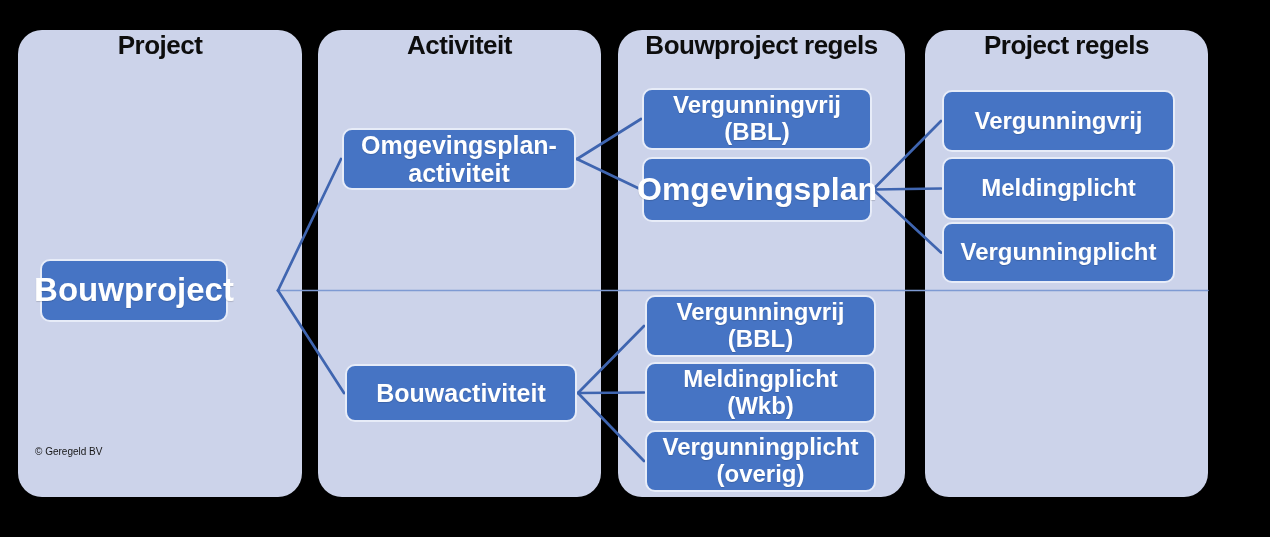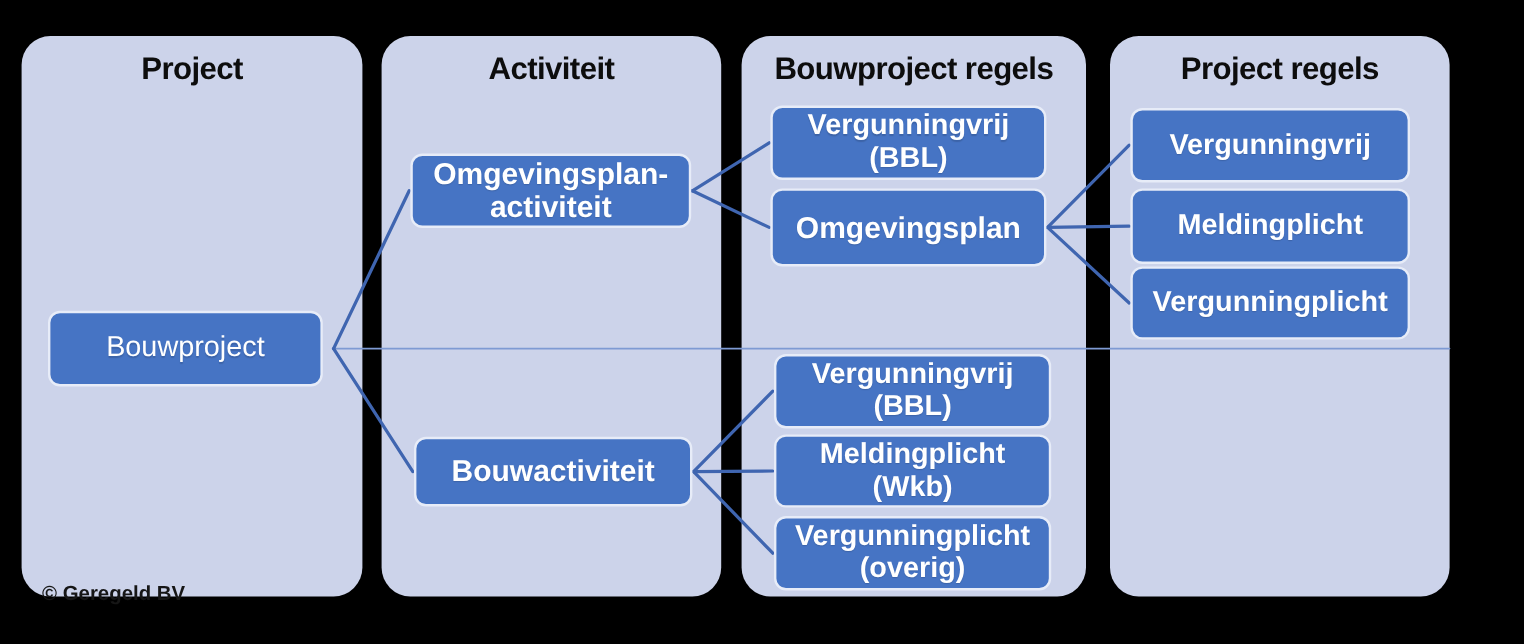--- a/index.html
+++ b/index.html
@@ -26,21 +26,20 @@
     top:30px;height:467px;
     background:var(--column);
     border-radius:24px;
     z-index:1;
   }
   #col-project{left:18px;width:284px;}
   #col-activiteit{left:318px;width:283px;}
   #col-landelijk{left:618px;width:287px;}
   #col-lokaal{left:925px;width:283px;}
   .col-header{
-    margin-top:12px;
     text-align:center;
     font-size:26px;
     font-weight:700;
     letter-spacing:-0.5px;
     color:var(--header-text);
   }
   #edges{
     position:absolute;left:0;top:0;
     width:1270px;height:537px;
     z-index:2;
@@ -53,37 +52,37 @@
     border:2px solid var(--node-border);
     border-radius:10px;
     color:var(--node-text);
     display:flex;align-items:center;justify-content:center;
     text-align:center;
     white-space:pre-line;
     line-height:1.12;
     font-weight:600;
     text-shadow:0 1px 1px rgba(0,0,0,0.15);
   }
-  #n-bouwproject{left:40px;top:259px;width:229px;height:63px;font-size:24px;font-weight:400;}
+  #n-bouwproject{left:40px;top:259px;width:188px;height:63px;font-size:33px;font-weight:700;}
   #n-omgevingsplan_activiteit{left:342px;top:128px;width:234px;height:62px;font-size:25px;}
   #n-bouwactiviteit{left:345px;top:364px;width:232px;height:58px;font-size:25px;}
   #n-vergunningvrij_bbl_1{left:642px;top:88px;width:230px;height:62px;font-size:24px;}
-  #n-omgevingsplan{left:642px;top:157px;width:230px;height:65px;font-size:25px;}
+  #n-omgevingsplan{left:642px;top:157px;width:230px;height:65px;font-size:32px;}
   #n-vergunningvrij_bbl_2{left:645px;top:295px;width:231px;height:62px;font-size:24px;}
   #n-meldingplicht_wkb{left:645px;top:362px;width:231px;height:61px;font-size:24px;}
   #n-vergunningplicht_overig{left:645px;top:430px;width:231px;height:62px;font-size:24px;}
   #n-vergunningvrij_lokaal{left:942px;top:90px;width:233px;height:62px;font-size:24px;}
   #n-meldingplicht_lokaal{left:942px;top:157px;width:233px;height:63px;font-size:24px;}
   #n-vergunningplicht_lokaal{left:942px;top:222px;width:233px;height:61px;font-size:24px;}
   .copyright{
     position:absolute;
-    left:35px;top:485px;
+    left:35px;top:446px;
     z-index:3;
-    font-size:17px;
-    font-weight:700;
+    font-size:10px;
+    font-weight:400;
     color:#161616;
   }
 </style>
 </head>
 <body>
 
 <div class="stage">
 
   <div class="col" id="col-project">
     <div class="col-header">Project</div>

